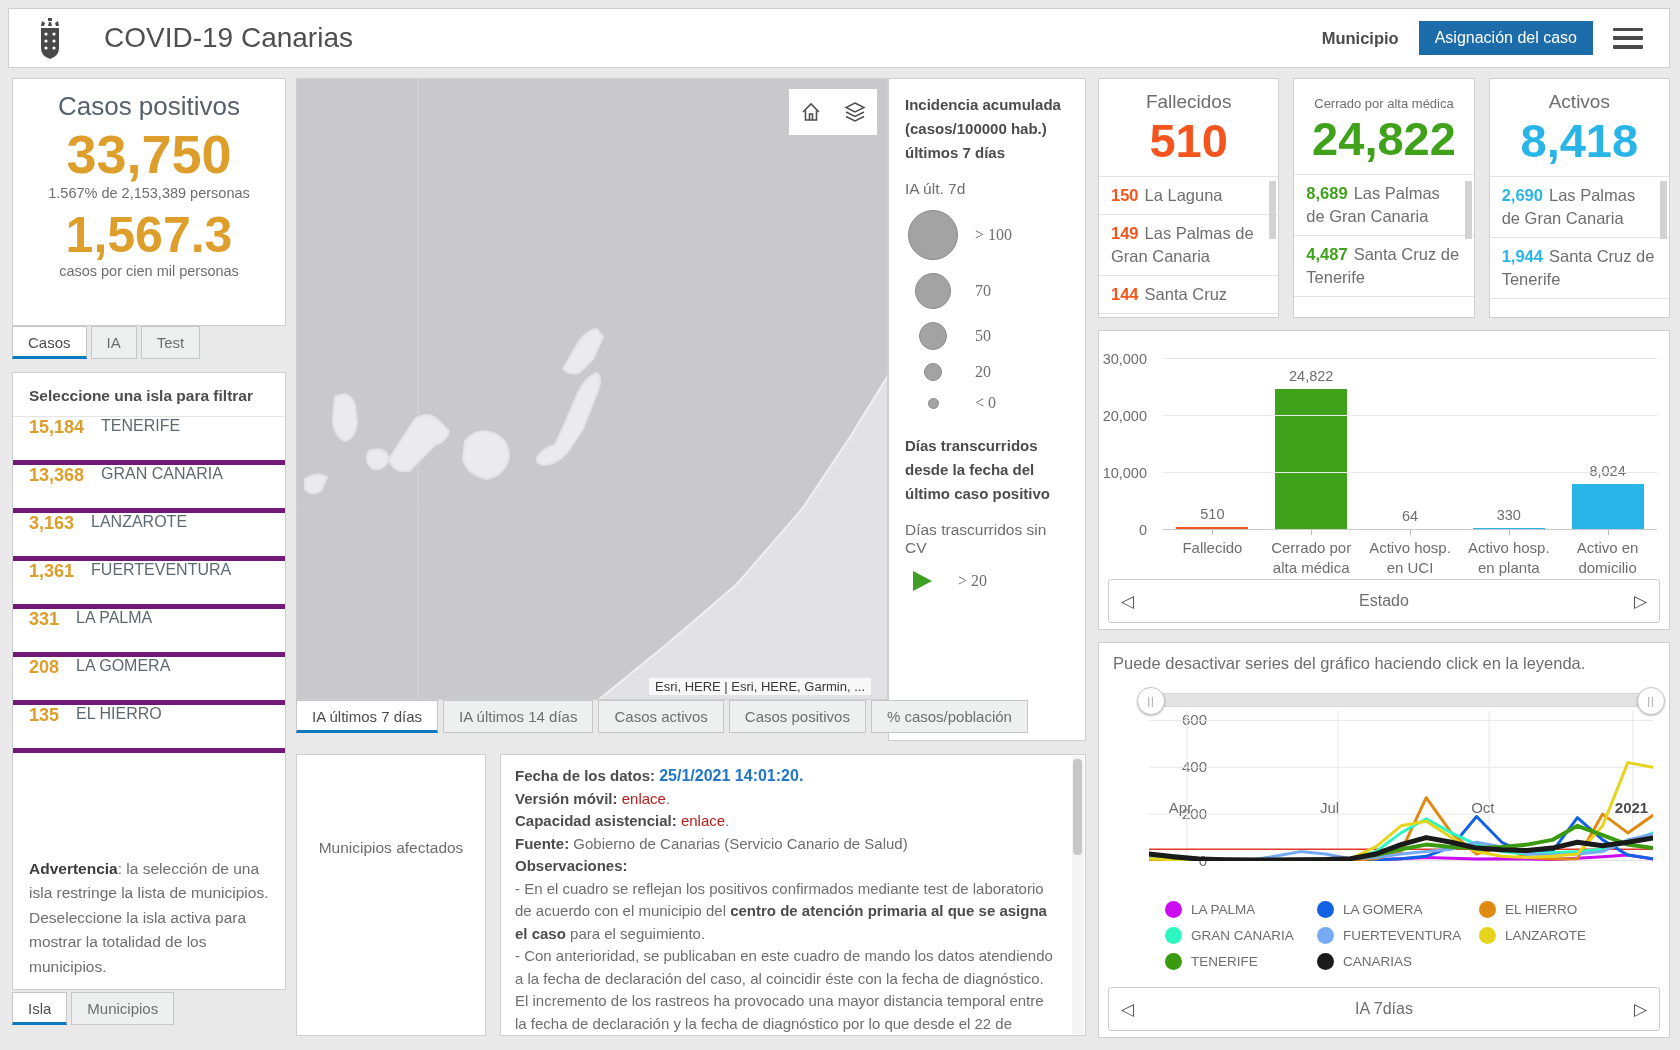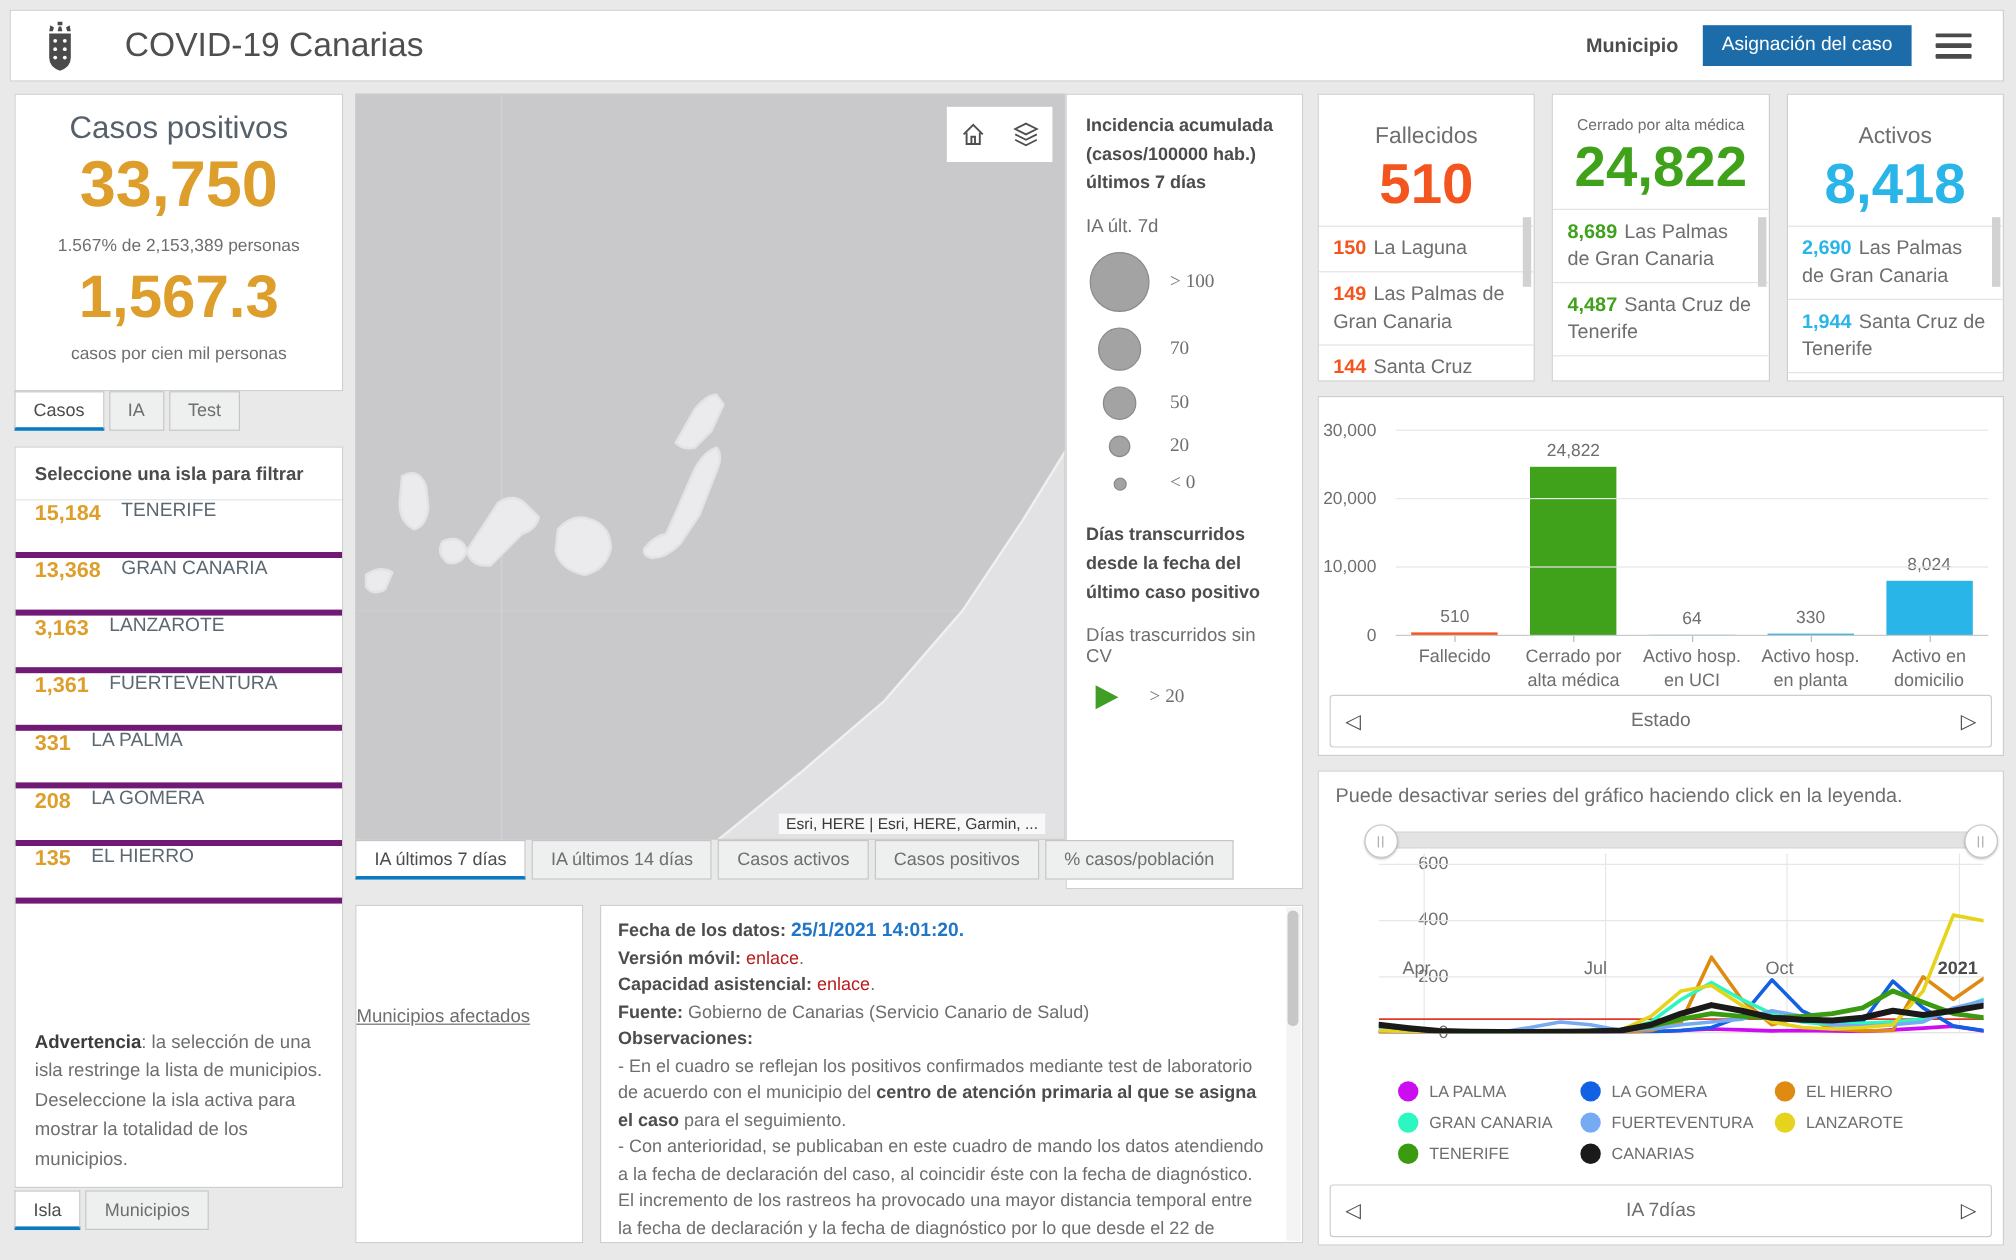--- a/index.html
+++ b/index.html
@@ -13,21 +13,21 @@
   #hdr-right{position:absolute;right:26px;top:0;height:100%;display:flex;align-items:center;gap:20px;}
   #hdr-nav{font-size:16.5px;font-weight:bold;color:#4c4c4c;cursor:pointer;}
   #hdr-btn{background:#1b6ca8;color:#fff;border:none;font-size:16px;padding:8px 16px;font-family:"Liberation Sans",sans-serif;cursor:pointer;}
   #burger{width:30px;height:21px;display:flex;flex-direction:column;justify-content:space-between;cursor:pointer;}
   #burger i{display:block;height:3.5px;background:#4a4a4a;border-radius:1px;}
 
   
   #stats{left:12px;top:78px;width:274px;height:248px;text-align:center;padding-top:12px;}
   .stats-title{font-size:26px;color:#55606b;}
   .stats-big{font-size:54px;font-weight:bold;color:#dd9e2b;line-height:1.05;margin-top:4px;}
-  .stats-sub{font-size:14.5px;color:#6e6e6e;margin-top:14px;}
+  .stats-sub{font-size:14.5px;color:#6e6e6e;margin-top:2px;}
   .stats-big2{font-size:50px;font-weight:bold;color:#dd9e2b;line-height:1.05;margin-top:8px;}
 
   .tabrow{position:absolute;display:flex;gap:4px;}
   #stats-tabs{left:12px;top:326px;}
   #isla-tabs{left:12px;top:992px;}
   #map-tabs{left:296px;top:700px;gap:5px;}
   .tab{font-size:15px;padding:7px 15px 7px;border:1px solid #c6c6c6;background:#eef0f0;color:#6e6e6e;cursor:pointer;white-space:nowrap;}
   .tab.active{background:#fff;color:#4c4c4c;border-bottom:3px solid #0c7ac0;padding-bottom:5px;}
 
   #islas{left:12px;top:372px;width:274px;height:618px;}
@@ -49,35 +49,35 @@
   .leg-sub{font-size:15.5px;color:#6e6e6e;margin:15px 0 12px;}
   .leg-row{display:flex;align-items:center;margin-bottom:13px;}
   .leg-cwrap{width:56px;display:flex;justify-content:center;}
   .leg-circle{background:#a3a3a3;border:1px solid #8a8a8a;border-radius:50%;}
   .leg-lab{font-size:16px;color:#6e6e6e;margin-left:14px;font-family:Liberation Serif, serif;}
   .leg-days-title{font-size:15px;font-weight:bold;color:#4c4c4c;line-height:1.6;margin-top:22px;}
   .leg-days-row{display:flex;align-items:center;gap:12px;margin-top:14px;padding-left:8px;}
   .tri{width:0;height:0;border-top:10px solid transparent;border-bottom:10px solid transparent;border-left:19px solid #3f9e23;}
 
   
-  #munis{left:296px;top:754px;width:190px;height:282px;text-align:left;text-decoration:underline;}
+  #munis{left:296px;top:754px;width:190px;height:282px;text-align:center;}
   .munis-title{margin-top:84px;font-size:15.5px;color:#6e6e6e;}
   .munis-value{font-size:94px;color:#9b9b9b;line-height:1.05;margin-top:2px;}
 
   #obs{left:500px;top:754px;width:586px;height:282px;padding:10px 30px 8px 14px;font-size:15px;line-height:22.5px;color:#6e6e6e;overflow:hidden;}
   #obs b{color:#4c4c4c;}
   .obs-date{color:#2176c7;font-weight:bold;font-size:16px;}
   .obs-link{color:#b91c1c;cursor:pointer;}
   #obs-track{position:absolute;right:1px;top:1px;bottom:1px;width:12px;background:#f4f4f4;}
   #obs-thumb{position:absolute;right:2px;top:3px;width:9px;height:96px;background:#c7c7c7;border-radius:4px;cursor:pointer;}
 
   
   #cards{position:absolute;left:1098px;top:78px;width:572px;height:240px;display:flex;gap:14px;}
   .card{flex:1;background:#fff;border:1px solid #cfcfcf;box-sizing:border-box;position:relative;overflow:hidden;}
-  .card-title{margin-top:24px;text-align:center;font-size:19px;color:#6e6e6e;}
+  .card-title{margin-top:12px;text-align:center;font-size:19px;color:#6e6e6e;}
   .card-title.small{font-size:13px;margin-top:17px;}
   .card-value{text-align:center;font-size:47px;font-weight:600;margin-top:2px;line-height:1.1;}
   .card-list{margin-top:9px;border-top:1px solid #e3e3e3;height:140px;overflow:hidden;}
   .card-item{padding:7px 12px;border-bottom:1px solid #e3e3e3;font-size:16.5px;line-height:23px;color:#6e6e6e;}
   .card-item .v{font-weight:bold;margin-right:6px;}
   .card-thumb{position:absolute;right:2px;top:102px;width:7px;height:58px;background:#d2d2d2;cursor:pointer;}
 
   
   #barpanel{left:1098px;top:330px;width:572px;height:300px;}
   #bar-ylabels{position:absolute;left:0;top:28px;width:56px;height:171px;}

